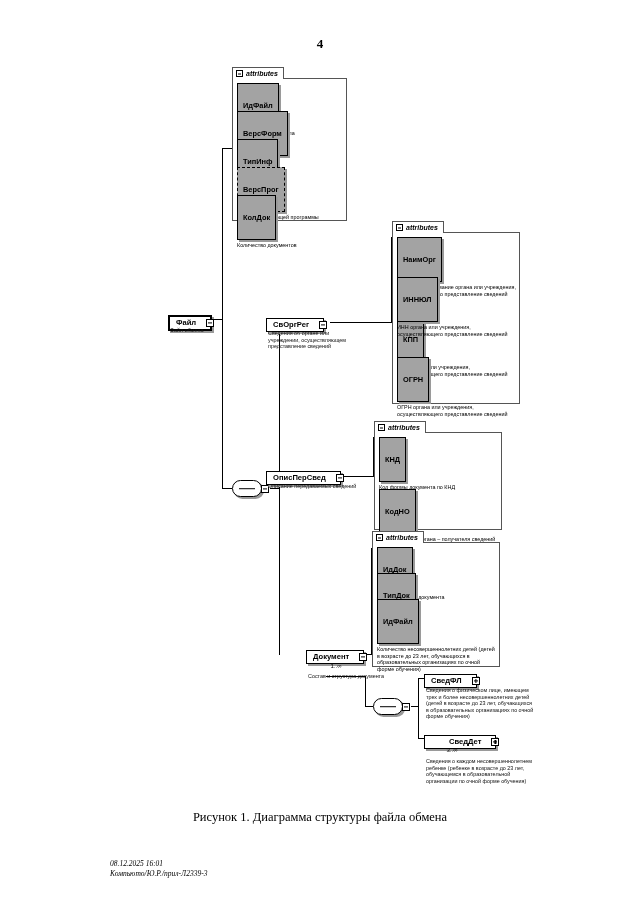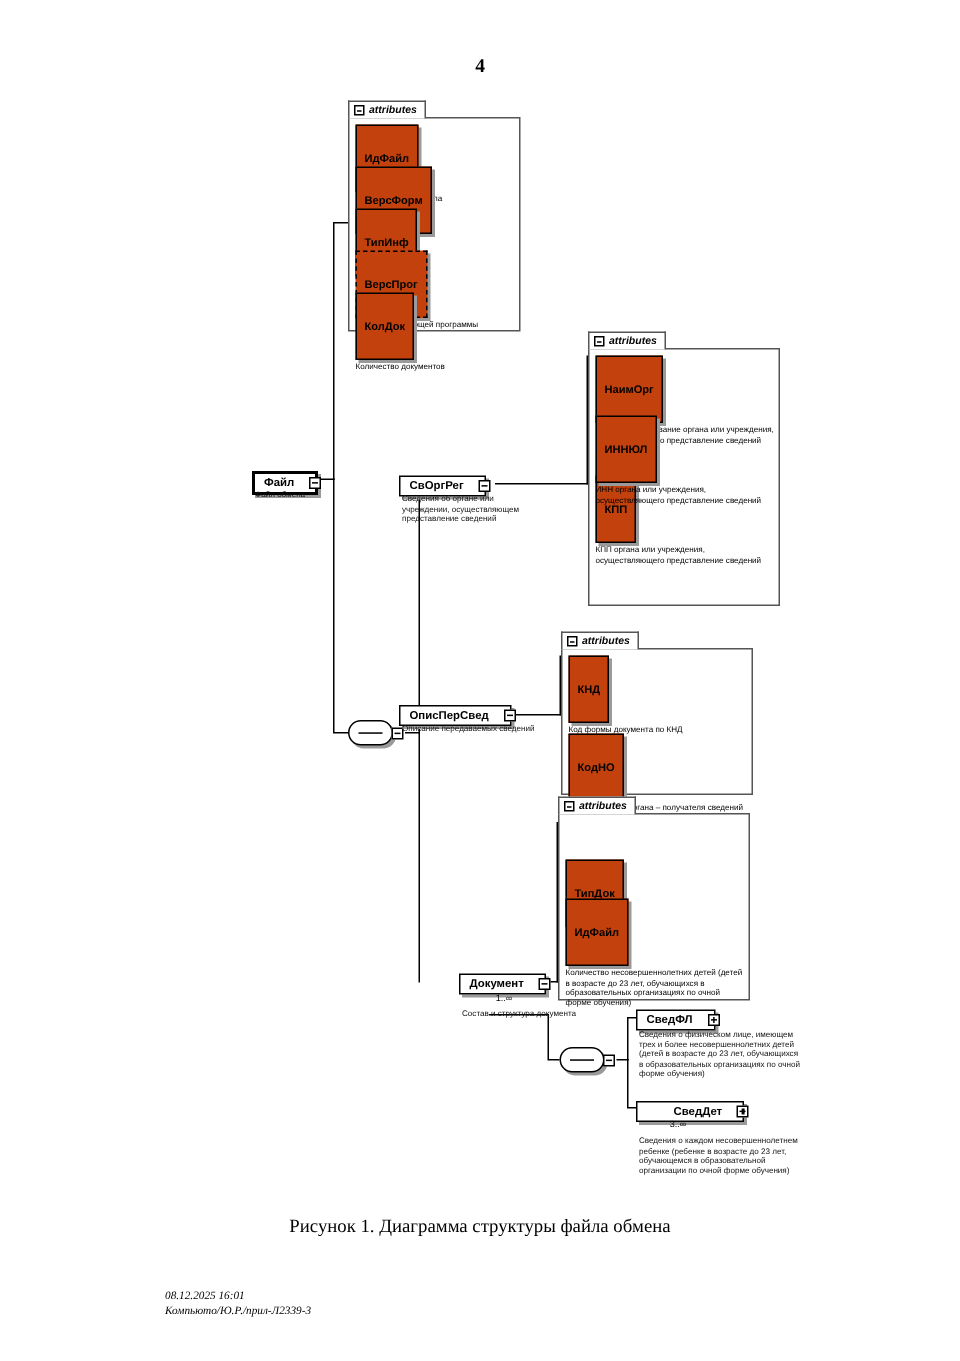--- a/index.html
+++ b/index.html
@@ -150,21 +150,21 @@
     transform: translateY(-50%);
   }
 
   .attr-item {
     position: absolute;
   }
   .attr-name {
     display: inline-block;
     box-sizing: border-box;
     border: 1.6px solid #000;
-    background: #c2410c;
+    background: #a3a3a3;
     padding: 16px 5px;
     font-size: 7.4px;
     font-weight: bold;
     line-height: 11px;
     white-space: nowrap;
     box-shadow: 2px 2px 0 #9a9a9a;
   }
   .attr-name.dashed {
     border-style: dashed;
     border-width: 1.4px;
@@ -343,20 +343,24 @@
       <div class="attr-desc">Полное наименование органа или учреждения, осуществляющего представление сведений</div>
     </div>
     <div class="attr-item" style="left:4px; top:84px; width:120px;">
       <span class="attr-name">КПП</span>
       <div class="attr-desc">КПП органа или учреждения, осуществляющего представление сведений</div>
     </div>
     <div class="attr-item" style="left:4px; top:44px; width:120px;">
       <span class="attr-name">ИННЮЛ</span>
       <div class="attr-desc">ИНН органа или учреждения, осуществляющего представление сведений</div>
     </div>
+    <div class="attr-item" style="left:4px; top:124px; width:120px;">
+      <span class="attr-name">ОГРН</span>
+      <div class="attr-desc">ОГРН органа или учреждения, осуществляющего представление сведений</div>
+    </div>
   </div>
 
   <div class="node" style="left:266px; top:466px;">
     <div class="node-box" style="padding:1px 14px 1px 6px;">
       <span>ОписПерСвед</span>
       <span class="expander"></span>
     </div>
     <div class="node-desc" style="left:2px; top:17px; width:100px;">Описание передаваемых сведений</div>
   </div>
 
@@ -382,20 +386,24 @@
     </div>
     <div class="node-card" style="left:0px; top:18px; width:60px;">1..∞</div>
     <div class="node-desc" style="left:2px; top:28px; width:110px;">Состав и структура документа</div>
   </div>
 
   <div class="attr-group" style="left:372px; top:542px; width:128px; height:125px;">
     <div class="attr-tab">
       <span class="minus-sq"></span>
       <span>attributes</span>
     </div>
+    <div class="attr-item" style="left:4px; top:4px; width:120px;">
+      <span class="attr-name">ИдДок</span>
+      <div class="attr-desc">Идентификатор документа</div>
+    </div>
     <div class="attr-item" style="left:4px; top:30px; width:120px;">
       <span class="attr-name">ТипДок</span>
       <div class="attr-desc">Тип документа</div>
     </div>
     <div class="attr-item" style="left:4px; top:56px; width:120px;">
       <span class="attr-name">ИдФайл</span>
       <div class="attr-desc">Количество несовершеннолетних детей (детей в возрасте до 23 лет, обучающихся в образовательных организациях по очной форме обучения)</div>
     </div>
   </div>
 

